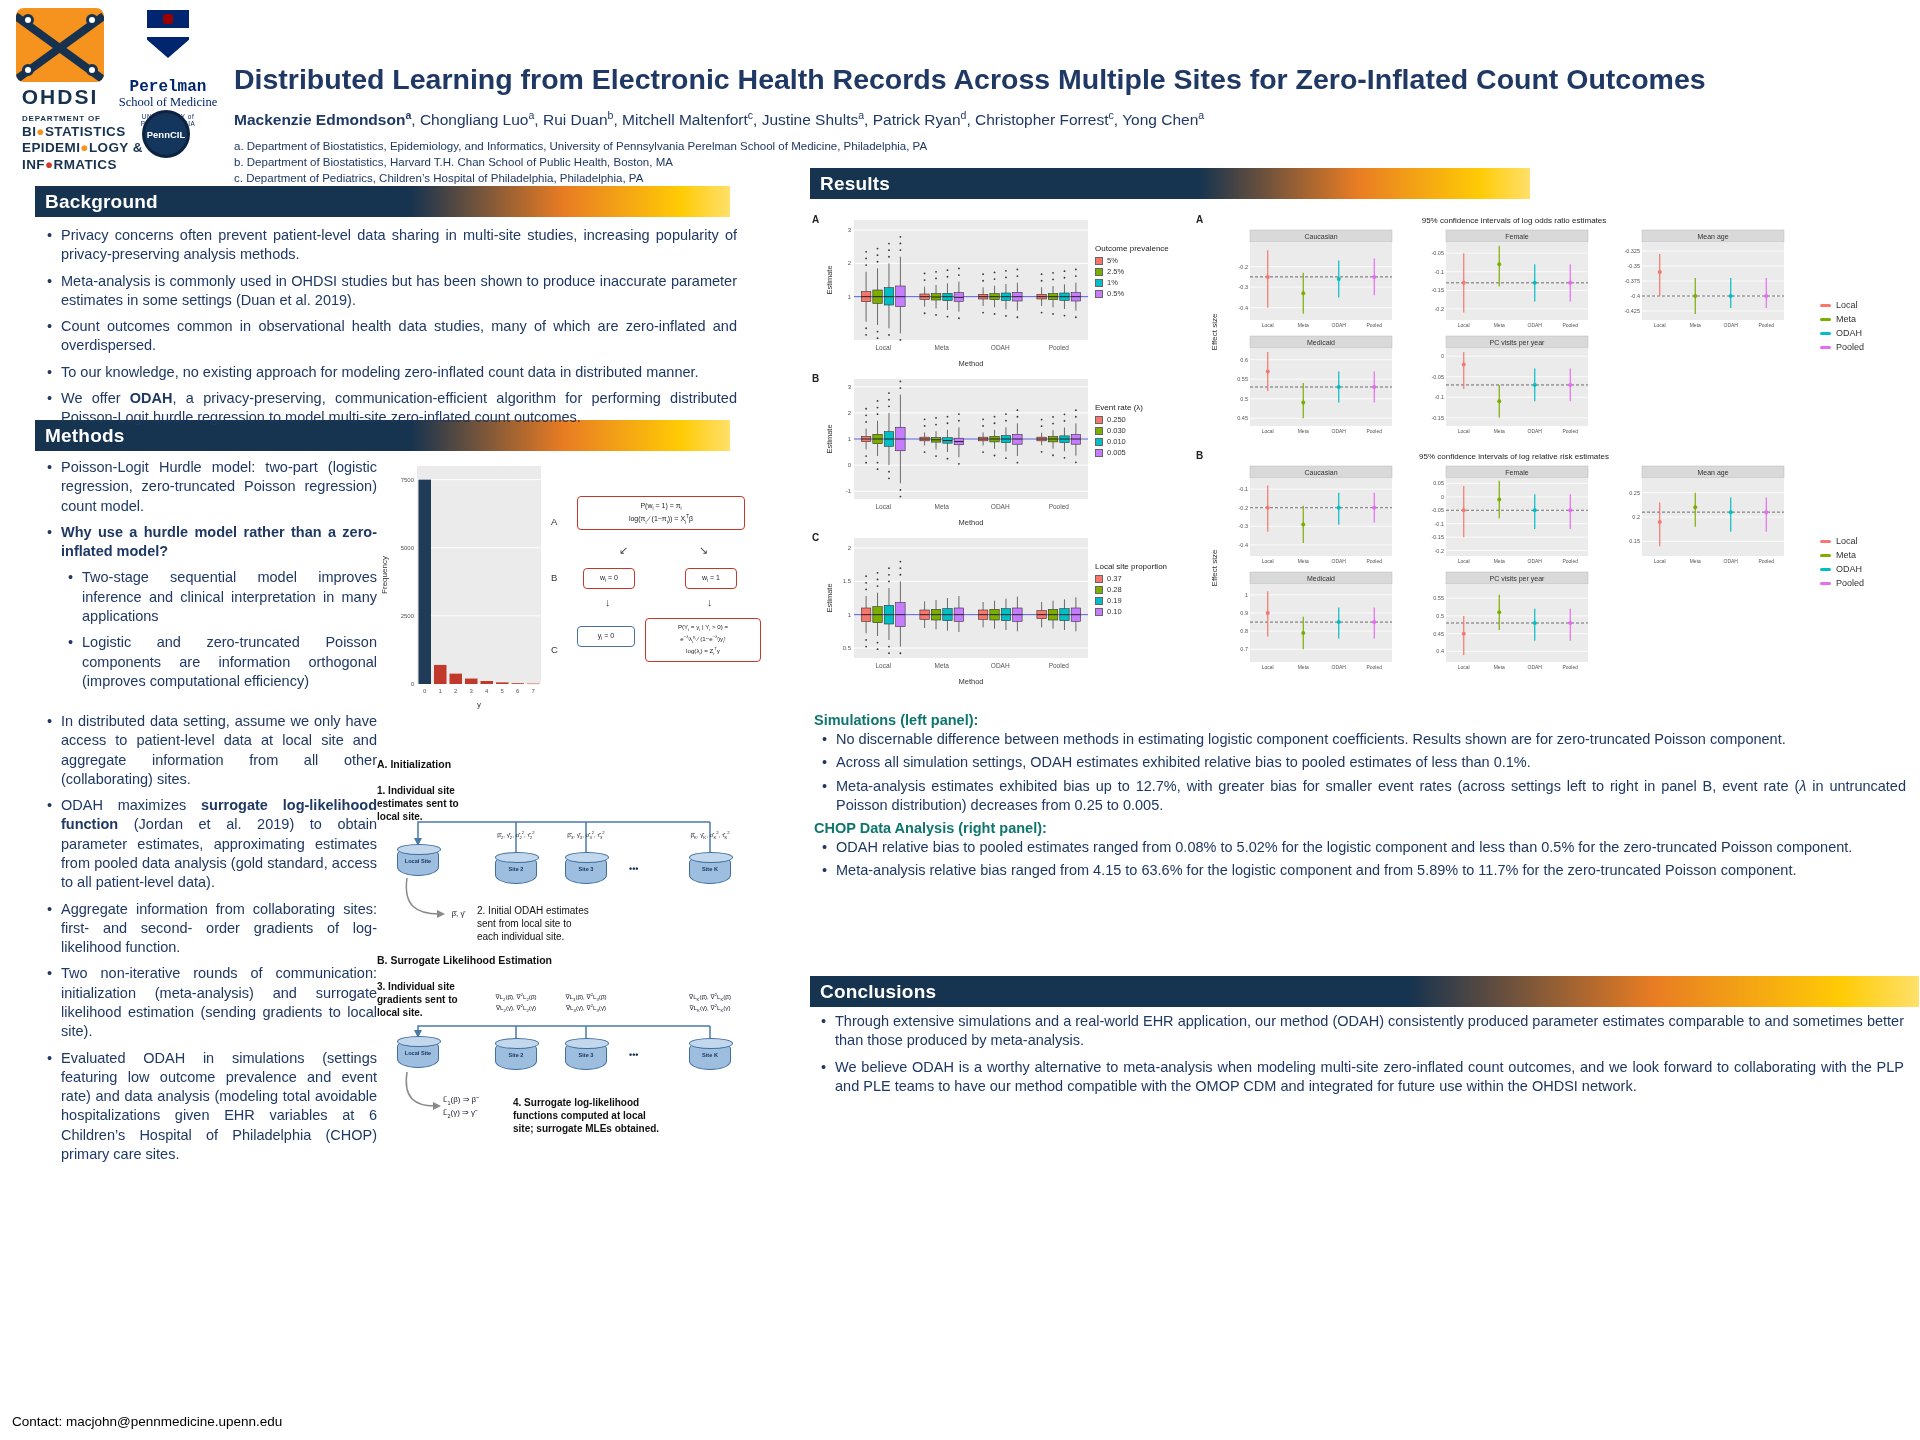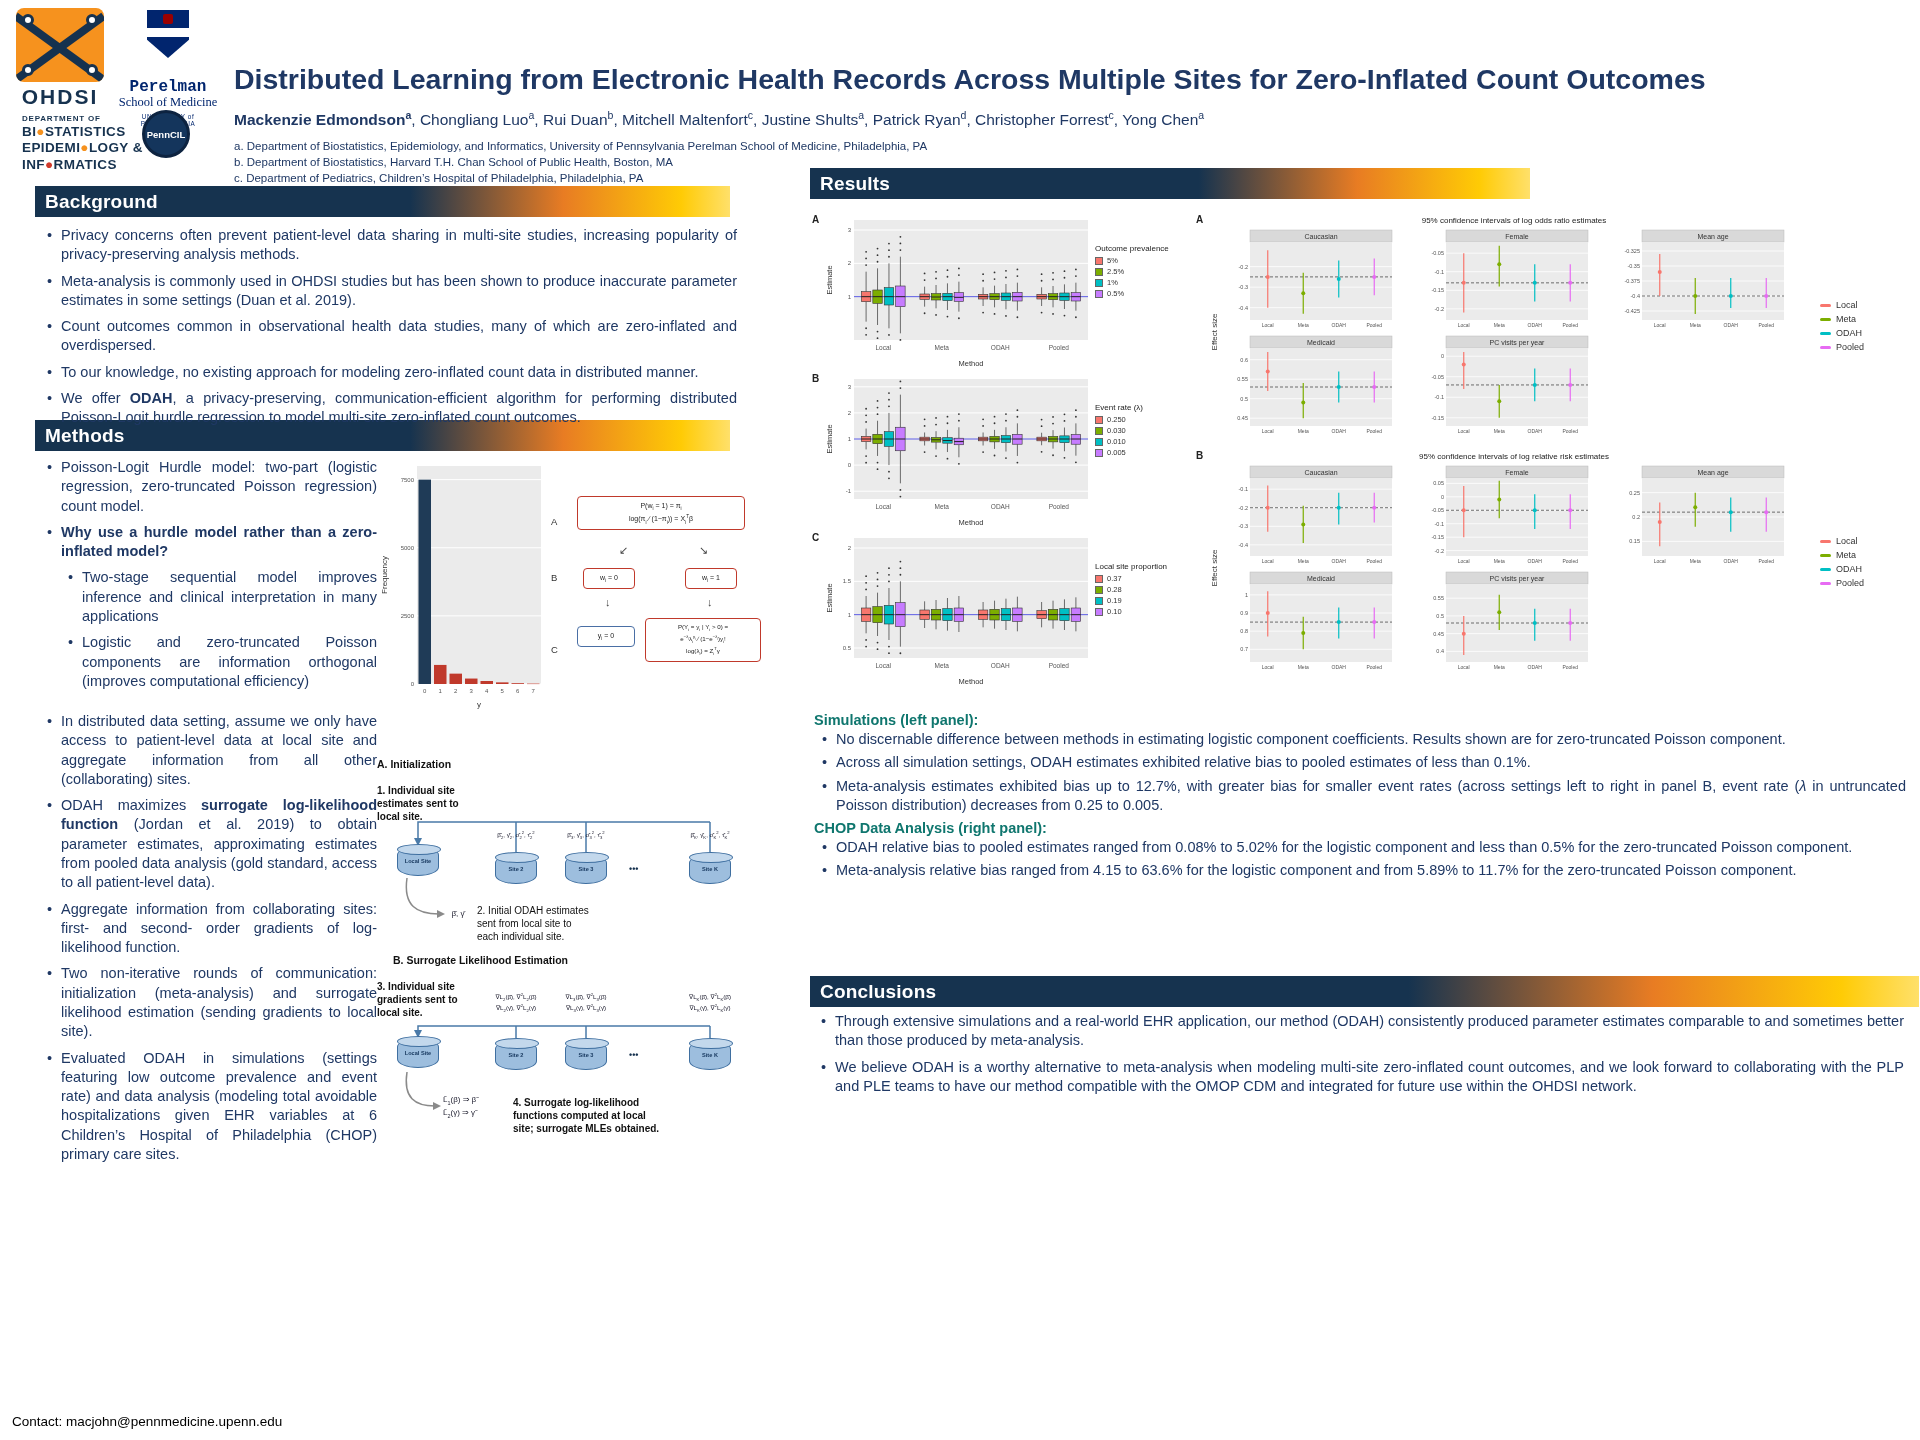--- a/index.html
+++ b/index.html
@@ -251,21 +251,21 @@
       <div class="flow-math" style="left:104px;top:72px;width:70px;">β̂<sub>2</sub>, γ̂<sub>2</sub>, σ̂<sub>2</sub><sup>2</sup>, τ̂<sub>2</sub><sup>2</sup></div>
       <div class="flow-math" style="left:174px;top:72px;width:70px;">β̂<sub>3</sub>, γ̂<sub>3</sub>, σ̂<sub>3</sub><sup>2</sup>, τ̂<sub>3</sub><sup>2</sup></div>
       <div class="flow-math" style="left:298px;top:72px;width:70px;">β̂<sub>K</sub>, γ̂<sub>K</sub>, σ̂<sub>K</sub><sup>2</sup>, τ̂<sub>K</sub><sup>2</sup></div>
       <div class="cyl" style="left:118px;top:96px;">Site 2</div>
       <div class="cyl" style="left:188px;top:96px;">Site 3</div>
       <div class="flow-dots" style="left:252px;top:106px;">•••</div>
       <div class="cyl" style="left:312px;top:96px;">Site K</div>
       <div class="flow-math" style="left:66px;top:150px;width:30px;font-size:8px;">β̄, γ̄</div>
       <div class="flow-step" style="left:100px;top:146px;width:118px;font-weight:normal;">2. Initial ODAH estimates sent from local site to each individual site.</div>
 
-      <div class="flow-title" style="left:16px;top:196px;">B. Surrogate Likelihood Estimation</div>
+      <div class="flow-title" style="left:0;top:196px;">B. Surrogate Likelihood Estimation</div>
       <div class="flow-step" style="left:0;top:222px;width:92px;">3. Individual site gradients sent to local site.</div>
       <div class="flow-math" style="left:102px;top:234px;width:74px;">∇L<sub>2</sub>(β̄), ∇<sup>2</sup>L<sub>2</sub>(β̄)<br>∇L<sub>2</sub>(γ̄), ∇<sup>2</sup>L<sub>2</sub>(γ̄)</div>
       <div class="flow-math" style="left:172px;top:234px;width:74px;">∇L<sub>3</sub>(β̄), ∇<sup>2</sup>L<sub>3</sub>(β̄)<br>∇L<sub>3</sub>(γ̄), ∇<sup>2</sup>L<sub>3</sub>(γ̄)</div>
       <div class="flow-math" style="left:296px;top:234px;width:74px;">∇L<sub>K</sub>(β̄), ∇<sup>2</sup>L<sub>K</sub>(β̄)<br>∇L<sub>K</sub>(γ̄), ∇<sup>2</sup>L<sub>K</sub>(γ̄)</div>
       <div class="cyl" style="left:20px;top:280px;">Local Site</div>
       <div class="cyl" style="left:118px;top:282px;">Site 2</div>
       <div class="cyl" style="left:188px;top:282px;">Site 3</div>
       <div class="flow-dots" style="left:252px;top:292px;">•••</div>
       <div class="cyl" style="left:312px;top:282px;">Site K</div>
       <div class="flow-math" style="left:66px;top:336px;width:60px;font-size:8px;text-align:left;">L̃<sub>1</sub>(β) ⇒ β̃<br>L̃<sub>2</sub>(γ) ⇒ γ̃</div>

